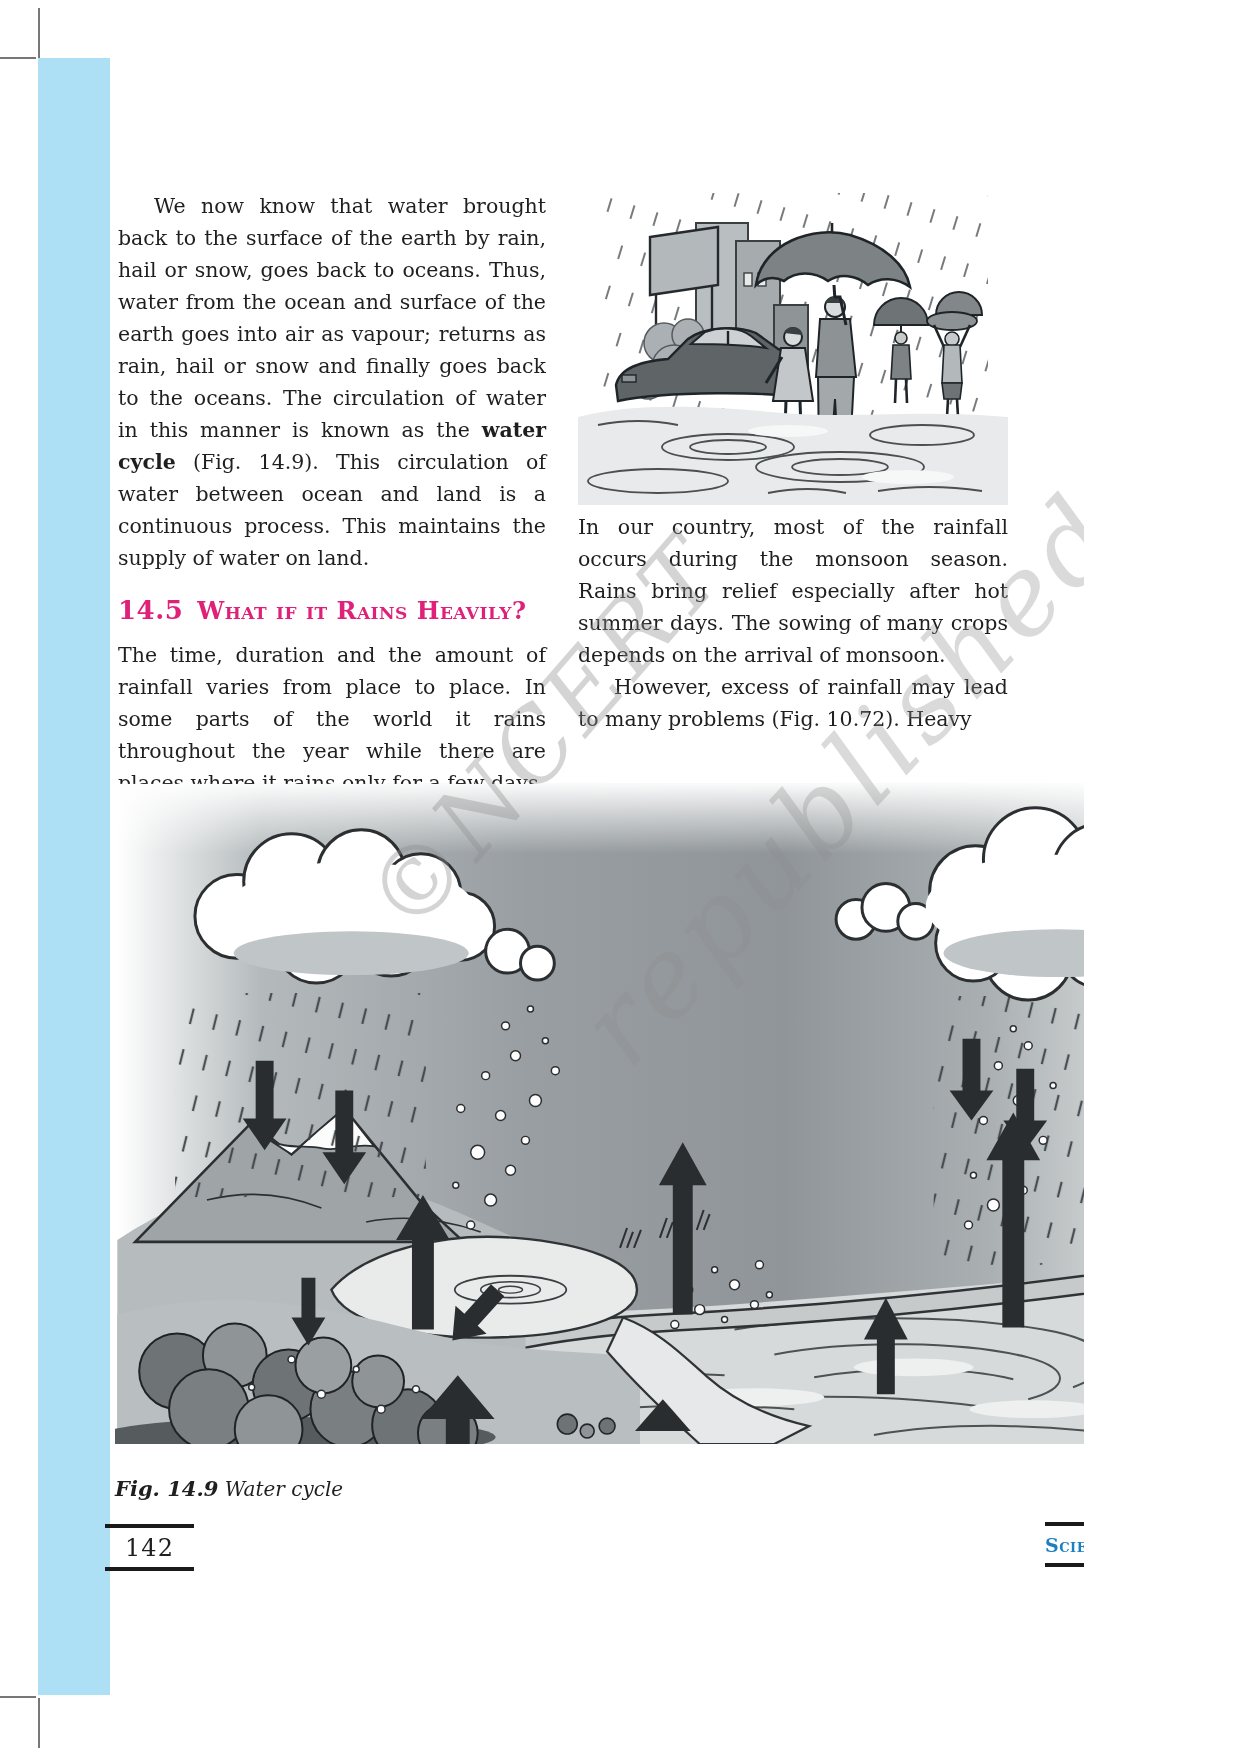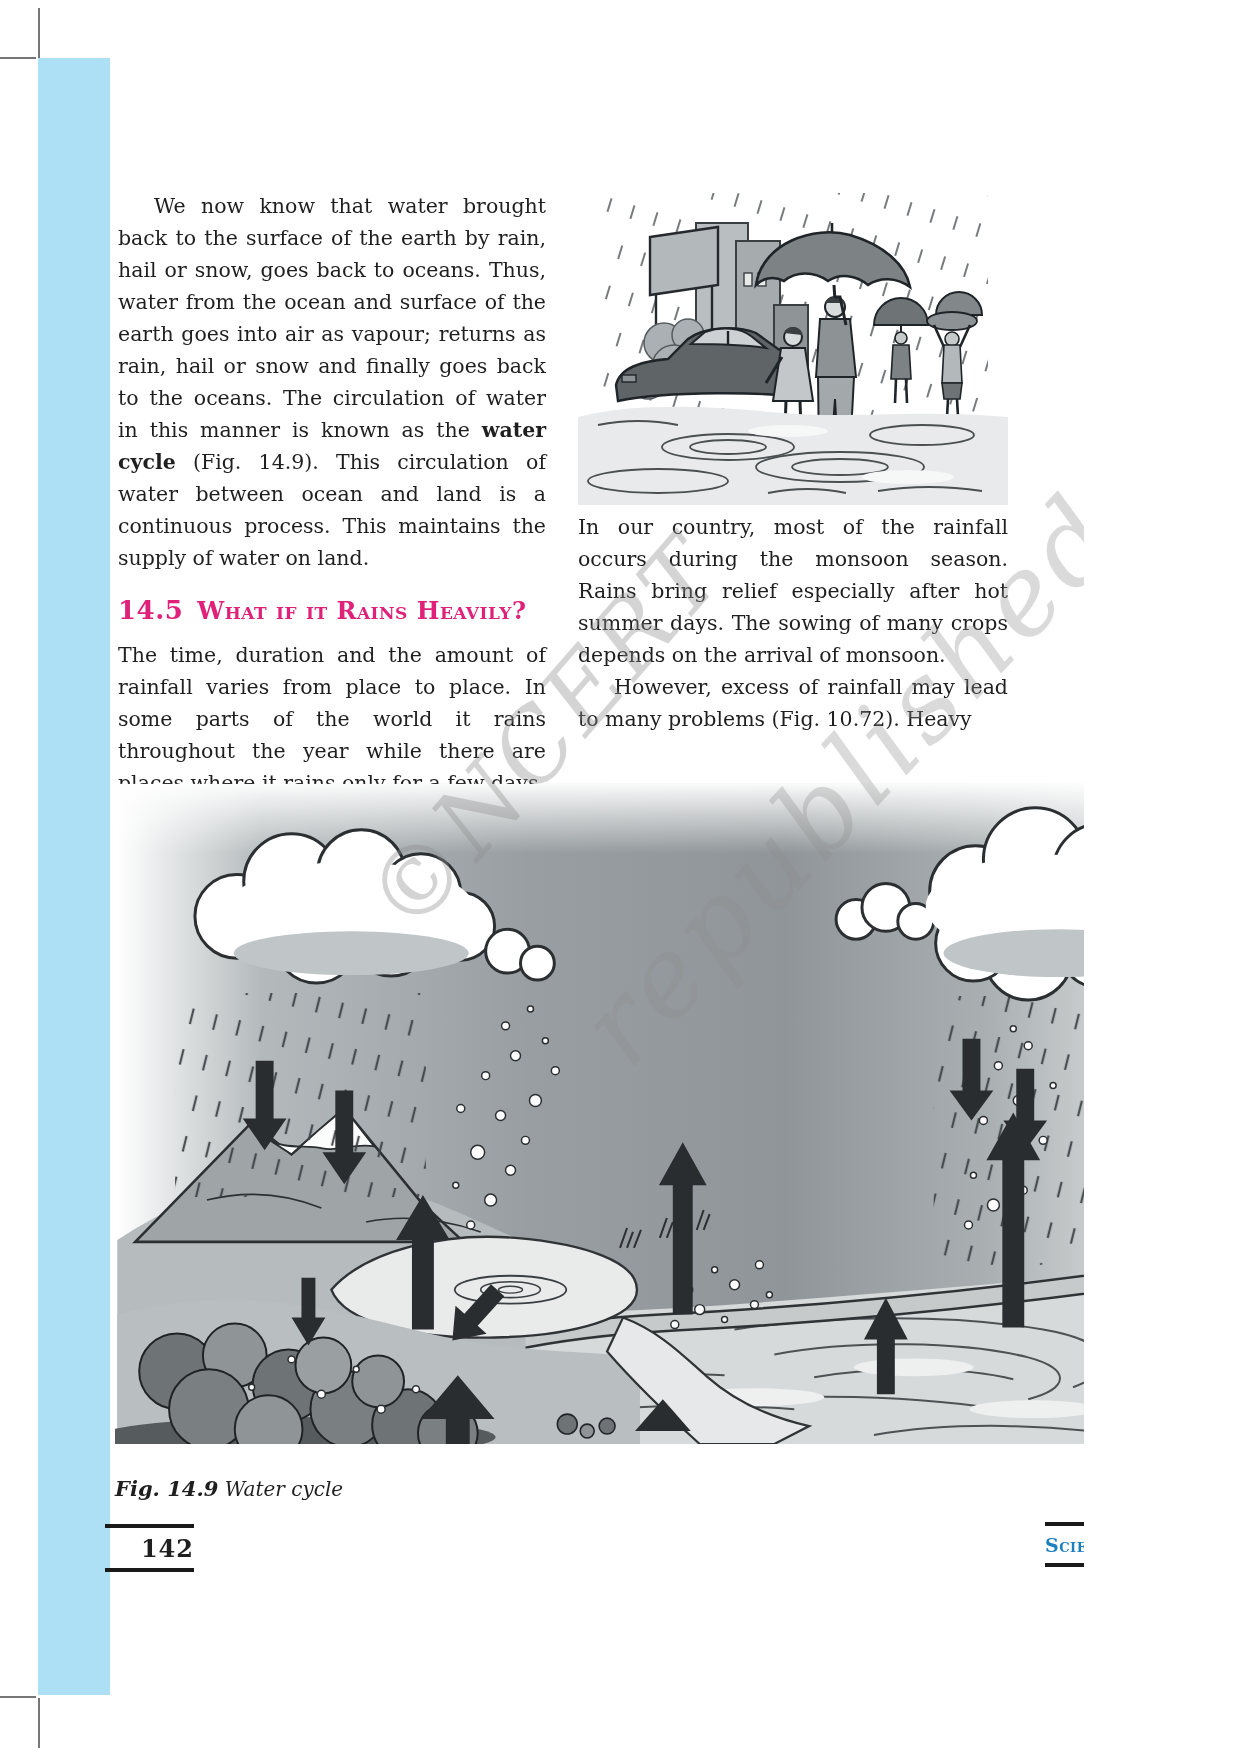--- a/index.html
+++ b/index.html
@@ -25,21 +25,21 @@
   
   .fig14-10{margin:0 0 6px 0;}
   .figcap{text-align:center;font-size:20px;margin:6px 0 14px 0;line-height:26px;}
   .figcap .cap-label{font-weight:700;font-style:italic;font-size:21px;}
   .figcap .cap-text{font-style:italic;}
   .fig14-9{position:absolute;left:115px;top:772px;width:1030px;height:672px;}
   .fig14-9-cap{position:absolute;left:115px;top:1470px;width:900px;text-align:left;font-size:20px;}
   
   .page-num-box{position:absolute;left:105px;top:1524px;width:89px;}
   .page-num-box .rule{height:4px;background:#1a1a1a;}
-  .page-num-box .num{font-weight:700;font-size:24px;text-align:right;padding:6px 0 5px 0;letter-spacing:1px;}
+  .page-num-box .num{font-weight:400;font-size:24px;text-align:center;padding:6px 0 5px 0;letter-spacing:1px;}
   .subject-box{position:absolute;left:1045px;top:1522px;width:79px;}
   .subject-box .rule{height:4px;background:#1a1a1a;}
   .subject-box .subj{font-weight:700;font-size:19px;font-variant:small-caps;color:#1b7fc0;
                      padding:8px 0 7px 0;letter-spacing:0.5px;}
   
   .wm{position:absolute;font-style:italic;color:#8f8f8f;pointer-events:none;white-space:nowrap;z-index:40;}
   .wm1{left:545px;top:735px;font-size:96px;opacity:0.38;transform:translate(-50%,-50%) rotate(-49deg);letter-spacing:4px;}
   .wm2{left:850px;top:780px;font-size:110px;opacity:0.32;transform:translate(-50%,-50%) rotate(-47deg);letter-spacing:6px;}
   svg{display:block;}
 </style>

